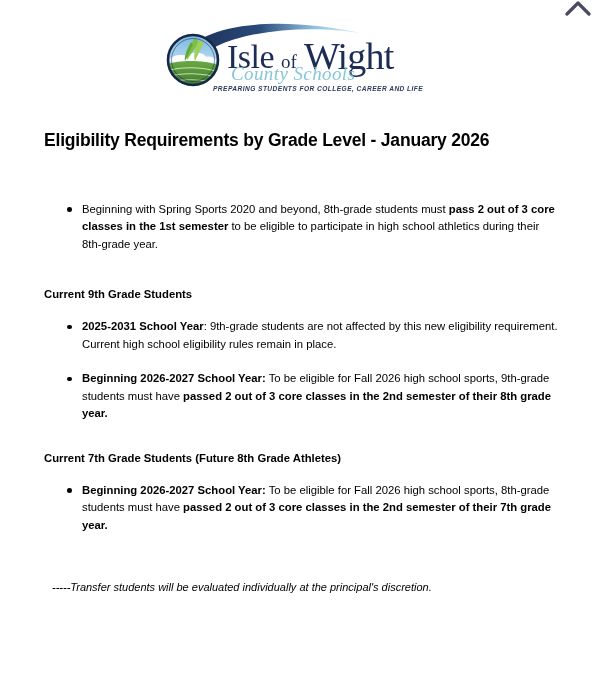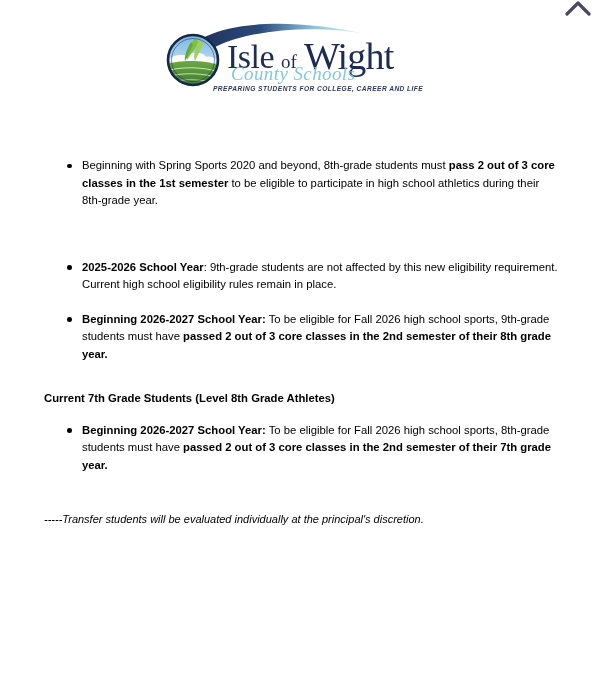--- a/index.html
+++ b/index.html
@@ -96,21 +96,21 @@
   .b { font-weight: bold; }
 
   .li-gap { height: 17px; }
   .head-to-bullet { height: 15px; }
 
   .footnote {
     font-size: 11px;
     font-style: italic;
     line-height: 1.5;
     color: #000;
-    margin: 0;
+    margin: 8px;
   }
   .footnote-spacer { height: 37px; }
 </style>
 </head>
 <body>
 
 <div class="chevron-up">
   <svg viewBox="0 0 30 22" xmlns="http://www.w3.org/2000/svg">
     <path d="M4 20 L15 9 L26 20" fill="none" stroke="#4a4a63" stroke-width="3.2" stroke-linecap="round" stroke-linejoin="round"></path>
   </svg>
@@ -167,54 +167,56 @@
     <text x="139" y="53" font-family="'Liberation Serif', serif" font-size="38" fill="#1c2c54" letter-spacing="-0.8">Wight</text>
 
     <text x="66" y="64" font-family="'Liberation Serif', serif" font-size="19" font-style="italic" fill="#7fc4d8" letter-spacing="0.4" opacity="0.95">County Schools</text>
 
     <text x="48" y="75" font-family="'Liberation Sans', sans-serif" font-size="6.6" font-weight="bold" font-style="italic" fill="#2b3a5e" letter-spacing="0.45">PREPARING STUDENTS FOR COLLEGE, CAREER AND LIFE</text>
   </svg>
 </div>
 
 <div class="doc">
 
+  <h1 class="page-title">Eligibility Requirements by Grade Level - January 2026</h1>
 
   <div class="section-spacer-lg"></div>
 
   <div class="section">
     <div class="head-to-bullet"></div>
     <ul class="bullets">
       <li>
         <span class="bullet-dot"></span>
         <span class="rich"><span>Beginning with Spring Sports 2020 and beyond, 8th-grade students must </span><span class="b">pass 2 out of 3 core classes in the 1st semester</span><span> to be eligible to participate in high school athletics during their 8th-grade year.</span></span>
       </li>
     </ul>
   </div>
 
   <div class="section-spacer-lg"></div>
 
   <div class="section">
+    <div class="section-heading">Current 9th Grade Students</div>
     <div class="head-to-bullet"></div>
     <ul class="bullets">
       <li>
         <span class="bullet-dot"></span>
-        <span class="rich"><span class="b">2025-2026 School Year</span><span>: 9th-grade students are not affected by this new eligibility requirement. Current high school eligibility rules remain in place.</span></span>
+        <span class="rich"><span class="b">2025-2031 School Year</span><span>: 9th-grade students are not affected by this new eligibility requirement. Current high school eligibility rules remain in place.</span></span>
       </li>
       <div class="li-gap"></div>
       <li>
         <span class="bullet-dot"></span>
         <span class="rich"><span class="b">Beginning 2026-2027 School Year:</span><span> To be eligible for Fall 2026 high school sports, 9th-grade students must have </span><span class="b">passed 2 out of 3 core classes in the 2nd semester of their 8th grade year.</span></span>
       </li>
     </ul>
   </div>
 
   <div class="section-spacer-md"></div>
 
   <div class="section">
-    <div class="section-heading">Current 7th Grade Students (Level 8th Grade Athletes)</div>
+    <div class="section-heading">Current 7th Grade Students (Future 8th Grade Athletes)</div>
     <div class="head-to-bullet"></div>
     <ul class="bullets">
       <li>
         <span class="bullet-dot"></span>
         <span class="rich"><span class="b">Beginning 2026-2027 School Year:</span><span> To be eligible for Fall 2026 high school sports, 8th-grade students must have </span><span class="b">passed 2 out of 3 core classes in the 2nd semester of their 7th grade year.</span></span>
       </li>
     </ul>
   </div>
 
   <div class="footnote-spacer"></div>

